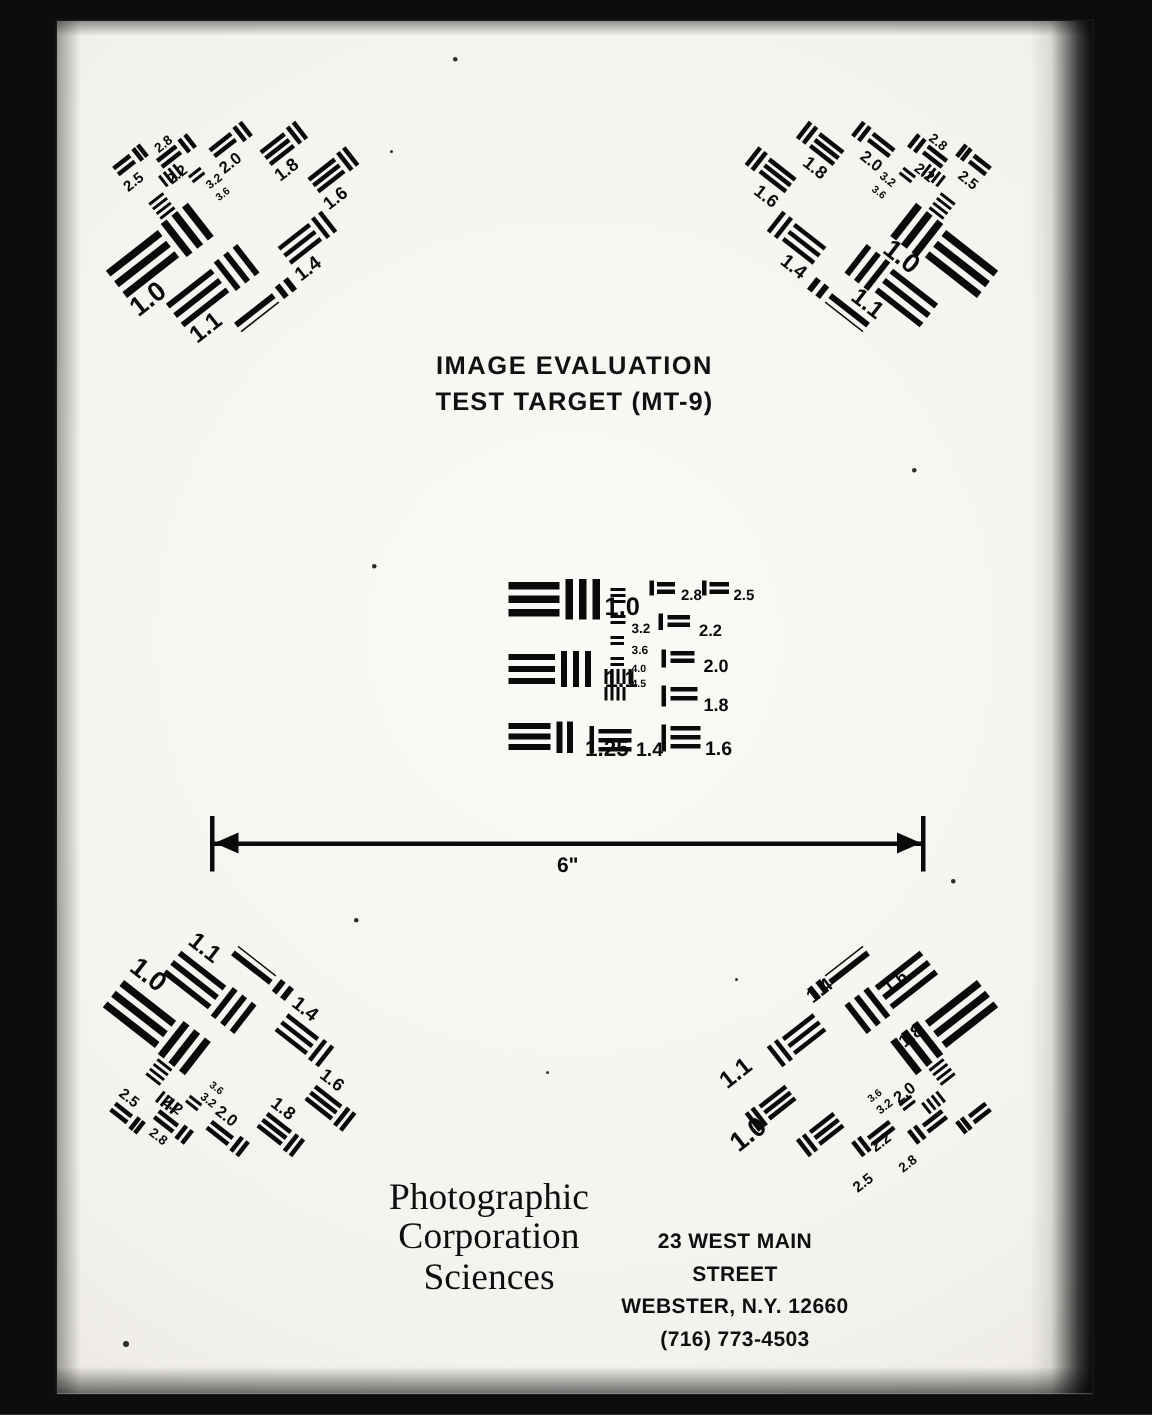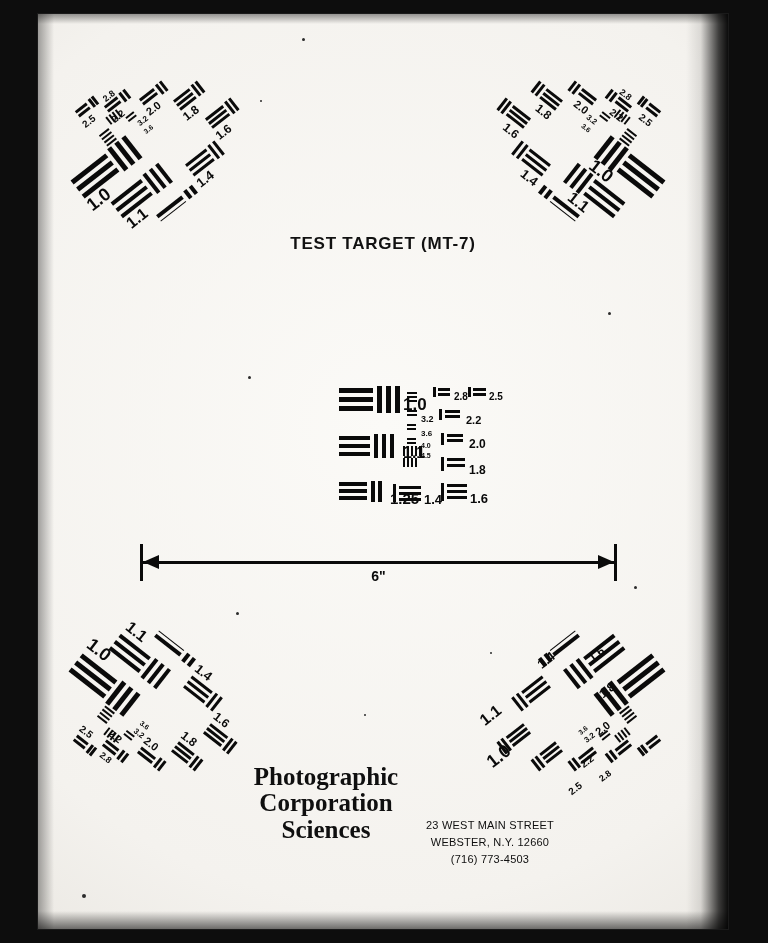--- a/index.html
+++ b/index.html
@@ -141,38 +141,37 @@
     text-align: center;
     font-size: 14px;
     font-weight: bold;
     color: #0a0a0a;
   }
 
   
   .footer-logo {
     position: absolute;
     left: 198px;
-    top: 750px;
+    top: 772px;
     width: 180px;
     text-align: center;
     color: #0f0f0f;
     font-family: "Liberation Serif", serif;
     font-size: 25px;
     line-height: 1.05;
-    font-weight: bold;
   }
   .footer-address {
     position: absolute;
     left: 372px;
     top: 803px;
     width: 160px;
     text-align: center;
     color: #0f0f0f;
-    font-size: 11px;
-    font-weight: normal;
+    font-size: 14px;
+    font-weight: bold;
     line-height: 1.55;
     letter-spacing: 0.02em;
   }
 </style>
 </head>
 <body>
 
 <div id="page">
   <div class="sheet">
     <div class="sheet-inner"></div>
@@ -329,21 +328,22 @@
           <text x="130" y="44" font-size="10" text-anchor="end">2.2</text>
           <text x="156" y="30" font-size="10" text-anchor="end">2.5</text>
           <text x="124" y="22" font-size="9" text-anchor="end">2.8</text>
           <text x="112" y="62" font-size="8" text-anchor="end">3.2</text>
           <text x="112" y="72" font-size="7" text-anchor="end">3.6</text>
         </g>
       </svg>
     </div>
 
     <div class="title-block">
-      <div class="l2">TEST TARGET (MT-7)</div>
+      <div class="l1">IMAGE EVALUATION</div>
+      <div class="l2">TEST TARGET (MT-9)</div>
     </div>
 
     <div id="target-center">
       <svg width="190" height="145" viewBox="0 0 190 145">
         <g fill="#0a0a0a">
 
           <rect x="6" y="6" width="34" height="5"></rect>
             <rect x="6" y="15" width="34" height="5"></rect>
           <rect x="6" y="24" width="34" height="5"></rect>
           <rect x="44" y="4" width="5" height="27"></rect>

